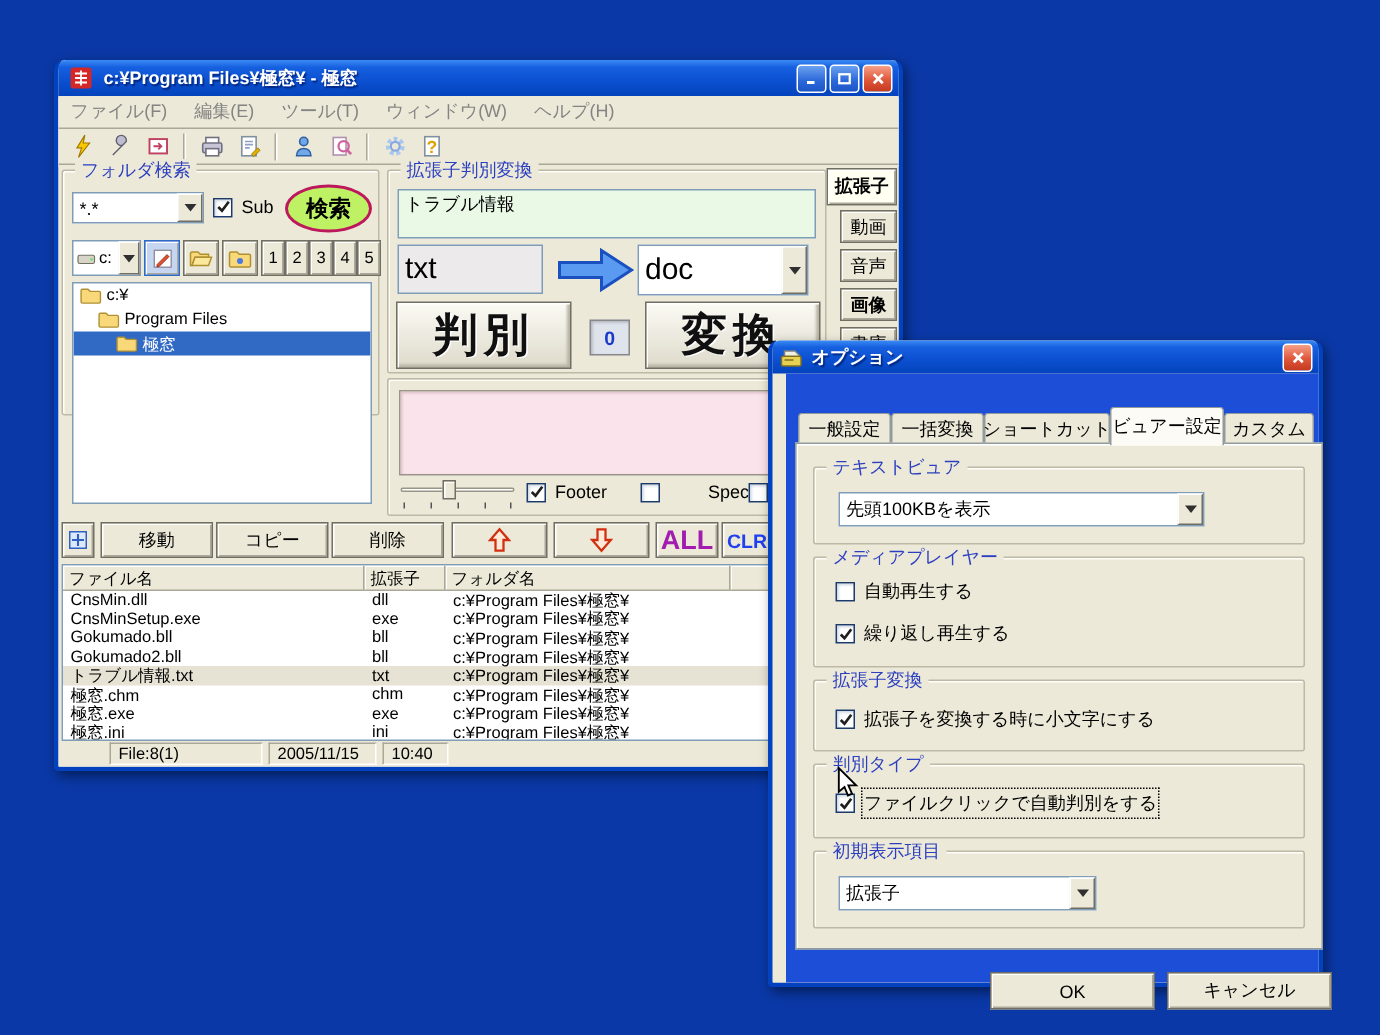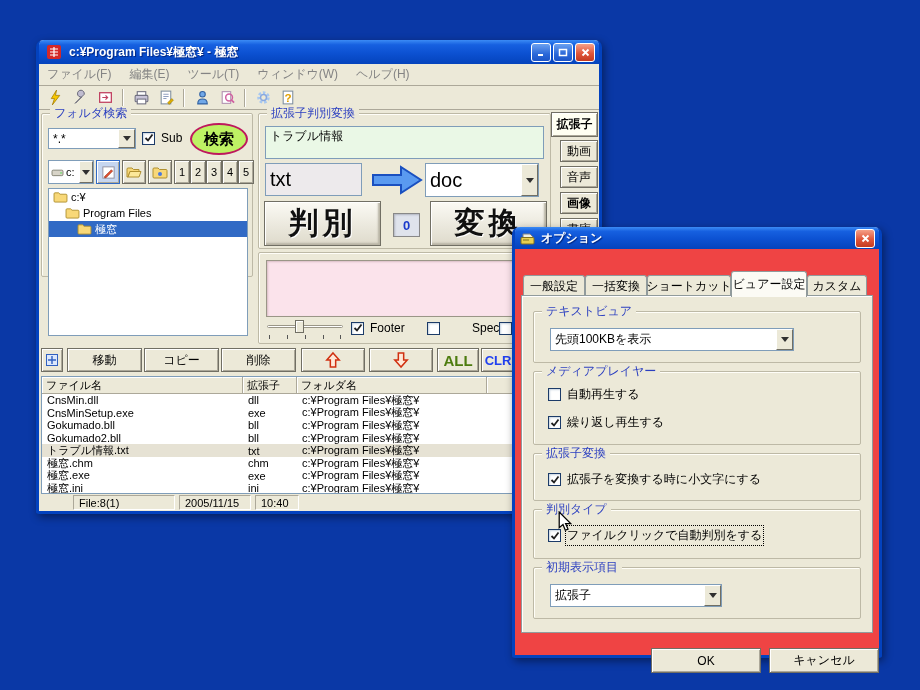--- a/index.html
+++ b/index.html
@@ -413,21 +413,21 @@
     <div class="btn3" style="position:absolute; left:262px; top:238px; width:64px; height:24px;">
       <svg width="16" height="18" viewBox="0 0 18 20">
           <path d="M9 2l7 8h-4v8H6v-8H2z" fill="#ffe9d9" stroke="#d03010" stroke-width="1.7"></path>
         </svg>
     </div>
     <div class="btn3" style="position:absolute; left:330px; top:238px; width:64px; height:24px;">
       <svg width="16" height="18" viewBox="0 0 18 20">
           <path d="M9 18 2 10h4V2h6v8h4z" fill="#ffe9d9" stroke="#d03010" stroke-width="1.7"></path>
         </svg>
     </div>
-    <div class="btn3" style="position:absolute; left:398px; top:238px; width:42px; height:24px; color:#4d7c0f; font-weight:bold; font-size:15px;">
+    <div class="btn3" style="position:absolute; left:398px; top:238px; width:42px; height:24px; color:#a21caf; font-weight:bold; font-size:18px;">
         <span>ALL</span>
       </div>
     <div class="btn3" style="position:absolute; left:442px; top:238px; width:34px; height:24px; color:#2040f0; font-weight:bold; font-size:13px;">
         <span>CLR</span>
       </div>
 
     <div class="ftable" style="left:2px; top:266px; width:556px; height:118px;">
       <div class="thead">
         <span class="th" style="width:201px;">ファイル名</span>
         <span class="th" style="width:54px;">拡張子</span>
@@ -495,21 +495,21 @@
     </span>
     <span class="title-text">オプション</span>
     <span class="cap-btns">
       <span class="cap-btn rd">
           <svg width="9" height="9" viewBox="0 0 9 9">
             <path d="M1.5 1.5 7.5 7.5M7.5 1.5 1.5 7.5" stroke="#fff" stroke-width="1.8"></path>
           </svg>
         </span>
     </span>
   </div>
-  <div style="position:relative; flex:1 1 auto; background:#ef4444;">
+  <div style="position:relative; flex:1 1 auto; background:#1d4ed8;margin-left:9px;">
 
     <div class="tab" style="left:8px; width:62px;">
         <span>一般設定</span>
       </div>
     <div class="tab" style="left:70px; width:62px;">
         <span>一括変換</span>
       </div>
     <div class="tab" style="left:132px; width:84px;">
         <span>ショートカット</span>
       </div>

